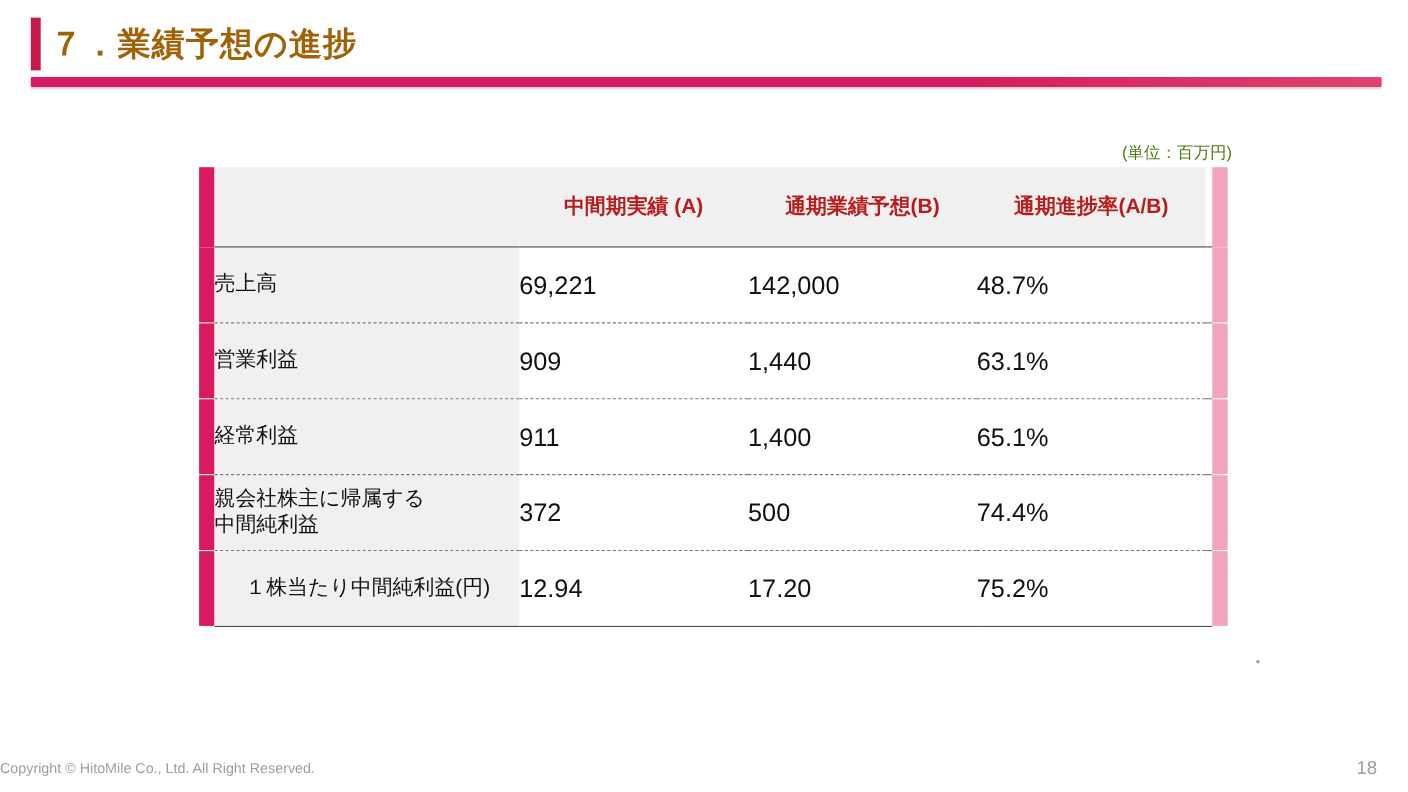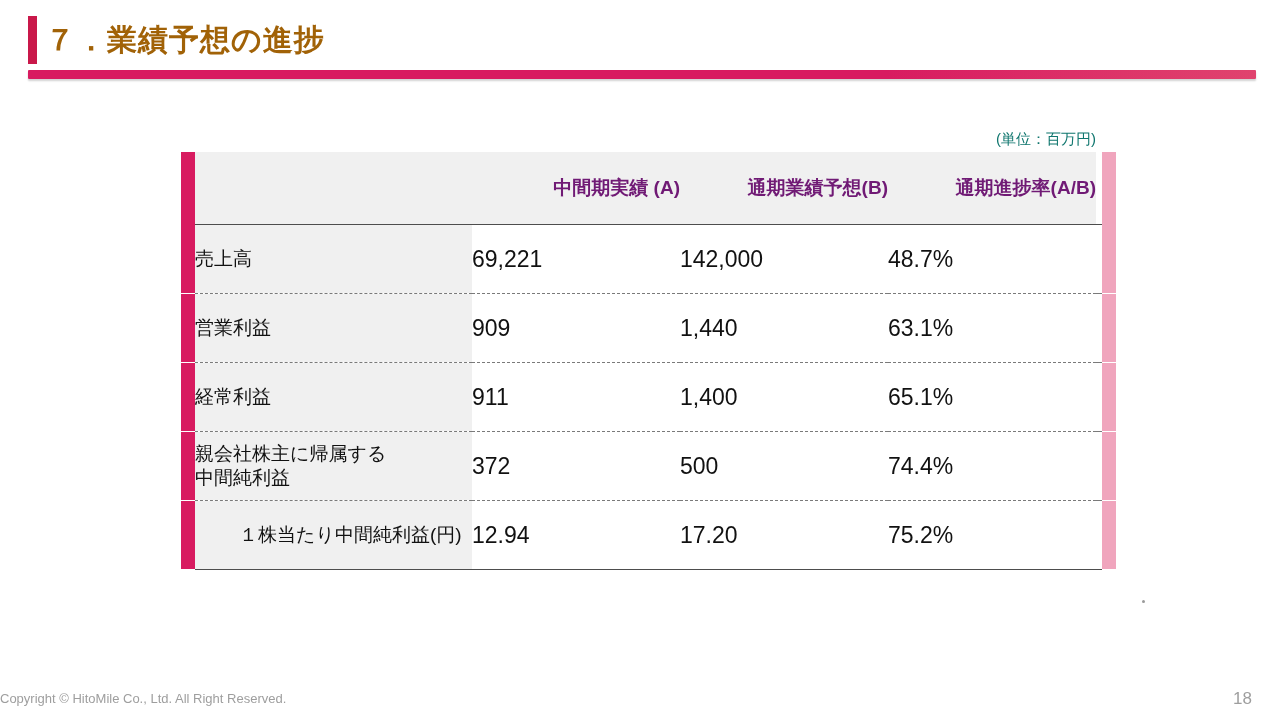--- a/index.html
+++ b/index.html
@@ -49,24 +49,24 @@
     width: 1228px;
     height: 9px;
     background: linear-gradient(to right, #d81b60 0%, #d81b60 70%, #e0436e 100%);
     border-radius: 1px;
     box-shadow: 0 2px 2px rgba(0,0,0,0.18);
   }
 
   
   .unit-note {
     position: absolute;
-    right: 184px;
+    right: 160px;
     top: 130px;
     font-size: 15px;
-    color: #0f766e;
+    color: #4d7c0f;
     white-space: nowrap;
   }
 
   
   .table-wrap {
     position: absolute;
     left: 181px;
     top: 152px;
     width: 934px;
   }
@@ -90,34 +90,34 @@
   .spacer-col { width: 6px; }
 
   .hdr-row td { height: 72px; }
   .hdr-label-cell {
     background: #f0f0f0;
     border-bottom: 1px solid #4d4d4d;
   }
   .hdr-cell {
     background: #f0f0f0;
     border-bottom: 1px solid #4d4d4d;
-    text-align: right;
+    text-align: center;
     font-size: 19px;
     font-weight: bold;
-    color: #701a75;
+    color: #b91c1c;
   }
 
   .row-label {
     background: #f0f0f0;
     font-size: 19px;
     color: #111;
     padding-left: 22px;
     line-height: 1.25;
   }
-  .row-label.indent { padding-left: 44px; }
+  .row-label.indent { padding-left: 28px; }
   .row-num {
     font-size: 23px;
     color: #111;
     padding-right: 22px;
   }
   .data-row td { height: 68px; }
   .data-row.tall td { height: 68px; }
 
   .dash-sep td {
     height: 0;

